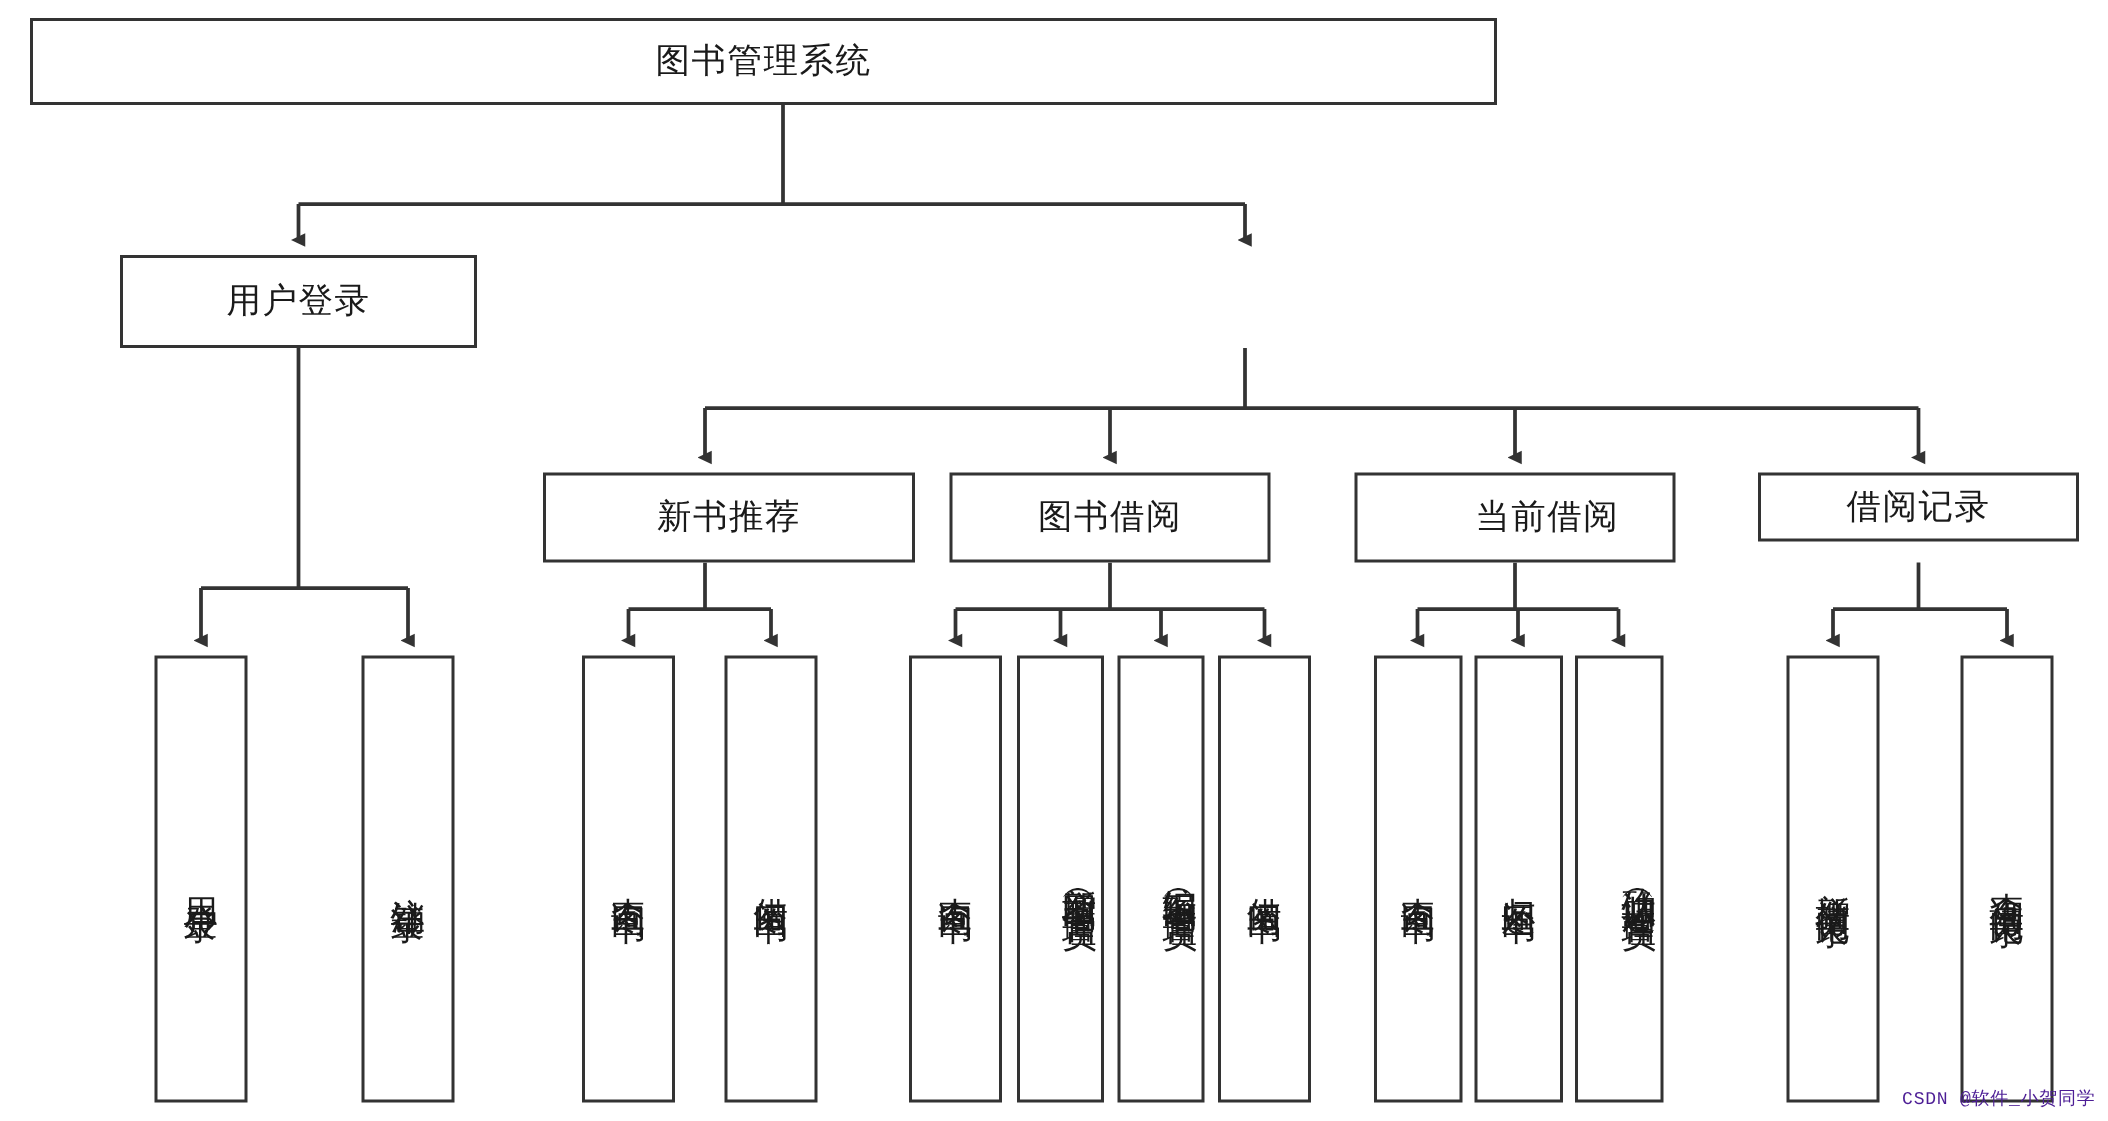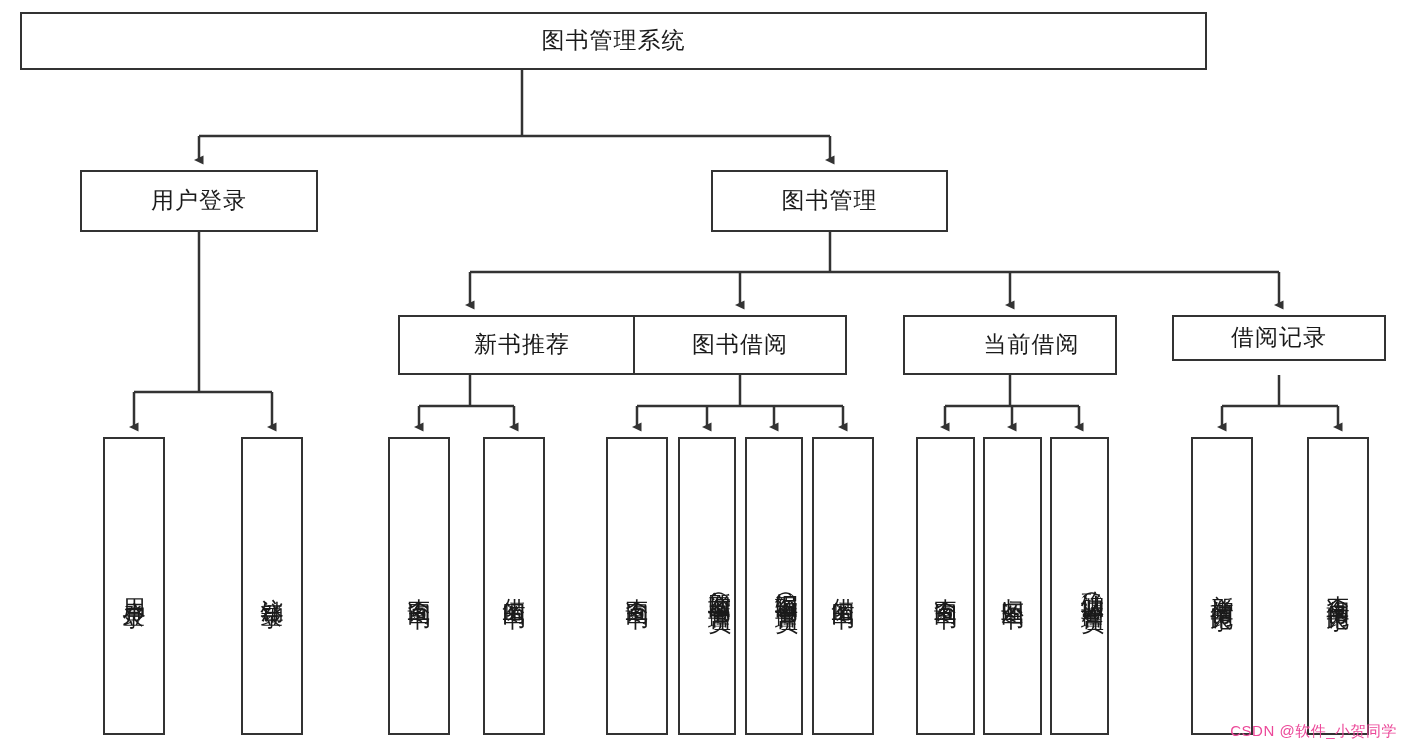--- a/index.html
+++ b/index.html
@@ -53,25 +53,26 @@
   .node.vert .vtext {
     writing-mode: vertical-rl;
     text-orientation: upright;
     display: block;
     white-space: normal;
   }
   #watermark {
     position: absolute;
     right: 8px;
     bottom: 6px;
-    font-size: 15px;
-    color: #ec4899;
+    font-size: 12px;
+    color: #4c1d95;
     letter-spacing: 0.5px;
     z-index: 3;
     white-space: nowrap;
+    font-family: Liberation Mono, monospace;
   }
 </style>
 </head>
 <body>
 
 <div id="canvas">
 
   <svg id="wires" viewBox="0 0 1405 747" xmlns="http://www.w3.org/2000/svg">
     <defs>
       <marker id="arrow" markerWidth="10" markerHeight="10" refX="5" refY="5" orient="auto" markerUnits="userSpaceOnUse">
@@ -115,32 +116,29 @@
       <path d="M 1012 406 L 1012 427" marker-end="url(#arrow)"></path>
       <path d="M 1079 406 L 1079 427" marker-end="url(#arrow)"></path>
 
       <path d="M 1279 375 L 1279 406"></path>
       <path d="M 1222 406 L 1338 406"></path>
       <path d="M 1222 406 L 1222 427" marker-end="url(#arrow)"></path>
       <path d="M 1338 406 L 1338 427" marker-end="url(#arrow)"></path>
     </g>
   </svg>
 
-  <div class="node horiz" style="left:20px; top:12px; width:1187px; height:58px;">
+  <div class="node horiz" style="left:20px; top:12px; width:978px; height:58px;">
     <span>图书管理系统</span>
   </div>
 
   <div class="node horiz" style="left:80px; top:170px; width:238px; height:62px;">
     <span>用户登录</span>
   </div>
-  <div class="node horiz" style="left:711px; top:170px; width:237px; height:62px;">
-    <span>图书管理</span>
-  </div>
 
-  <div class="node horiz" style="left:362px; top:315px; width:248px; height:60px;margin-left:36px;">
+  <div class="node horiz" style="left:362px; top:315px; width:248px; height:60px;">
     <span>新书推荐</span>
   </div>
   <div class="node horiz" style="left:633px; top:315px; width:214px; height:60px;">
     <span>图书借阅</span>
   </div>
   <div class="node horiz" style="left:903px; top:315px; width:214px; height:60px;padding-left:43px;">
     <span>当前借阅</span>
   </div>
   <div class="node horiz" style="left:1172px; top:315px; width:214px; height:46px;">
     <span>借阅记录</span>

